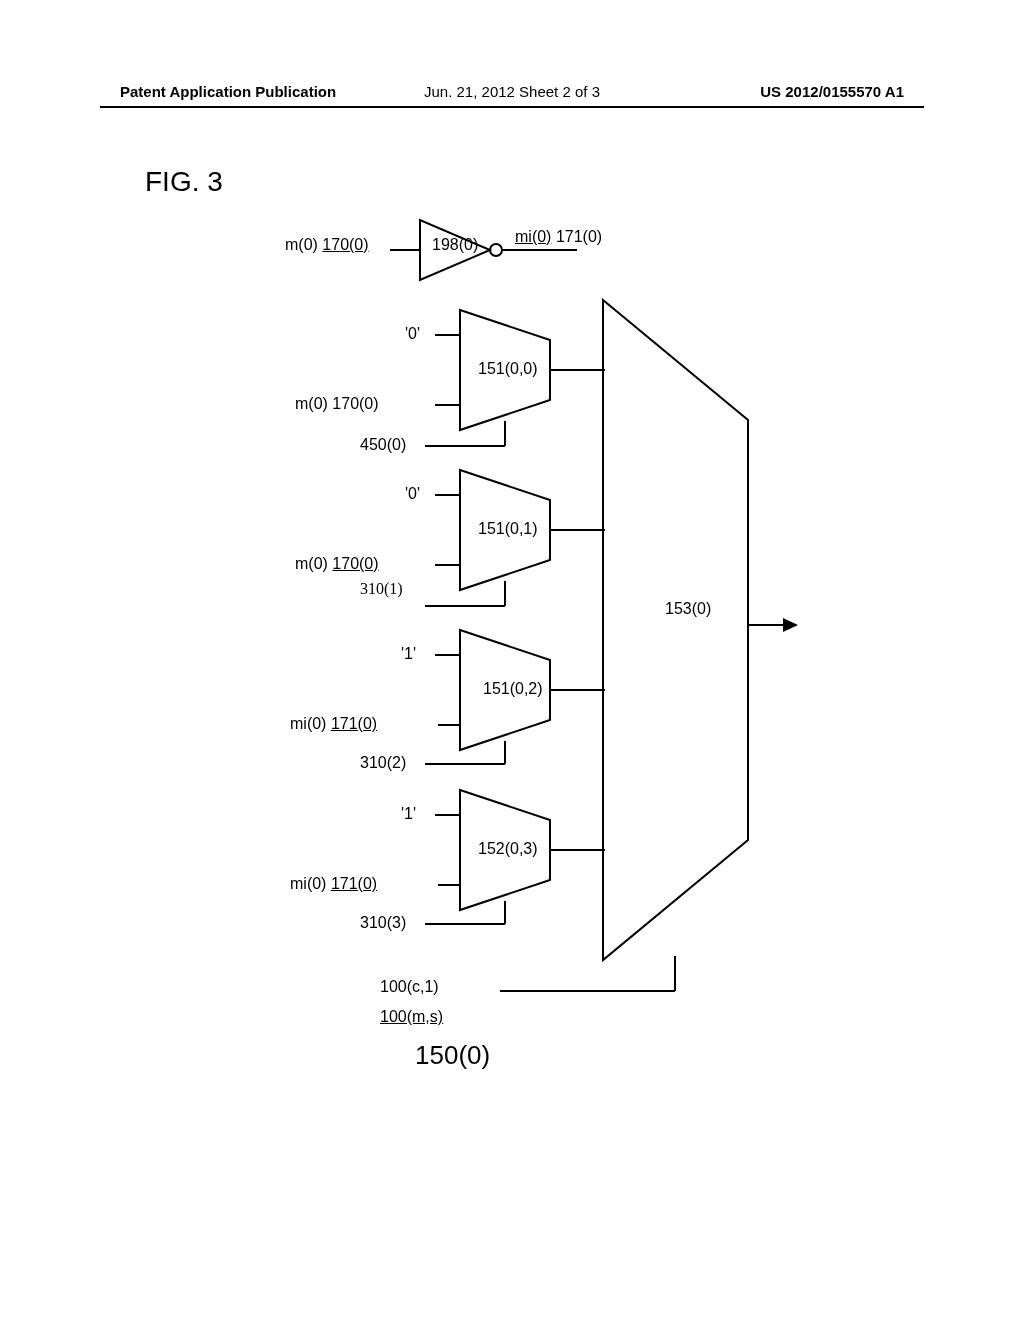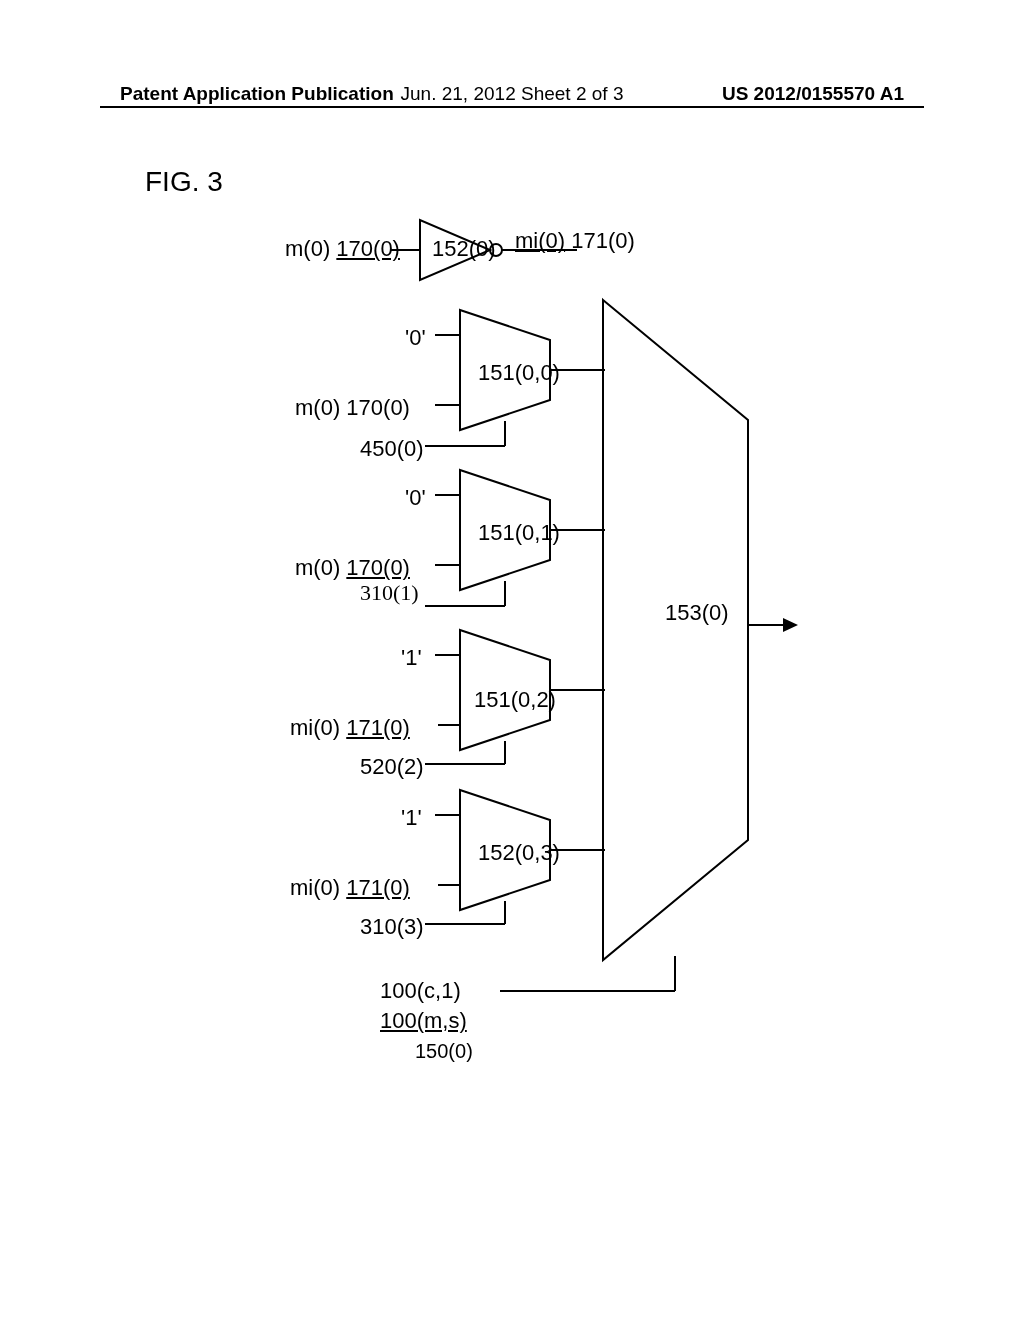--- a/index.html
+++ b/index.html
@@ -15,21 +15,21 @@
       position: relative;
     }
     .header {
       position: absolute;
       top: 83px;
       left: 0;
       width: 100%;
       display: flex;
       justify-content: space-between;
       padding: 0 120px;
-      font-size: 19px;
+      font-size: 15px;
     }
     .header-left {
       font-weight: bold;
     }
     .header-center {
       position: absolute;
       left: 50%;
       transform: translateX(-50%);
     }
     .header-right {
@@ -52,21 +52,21 @@
     }
     .diagram {
       position: absolute;
       top: 220px;
       left: 290px;
       width: 600px;
       height: 880px;
     }
     .label {
       position: absolute;
-      font-size: 22px;
+      font-size: 16px;
       white-space: nowrap;
     }
     svg {
       position: absolute;
       overflow: visible;
     }
   </style>
 </head>
 <body>
 
@@ -78,21 +78,21 @@
 <div class="header-line"></div>
 
 <div class="figure-label">FIG. 3</div>
 
 <div class="diagram">
 
   <svg style="left:130px; top:0px; width:90px; height:60px;">
     <polygon points="0,0 0,60 70,30" fill="none" stroke="black" stroke-width="2"></polygon>
     <circle cx="76" cy="30" r="6" fill="none" stroke="black" stroke-width="2"></circle>
   </svg>
-  <span class="label" style="left:142px; top:16px;">152(0)</span>
+  <span class="label" style="left:142px; top:16px;">198(0)</span>
 
   <svg style="left:100px; top:30px; width:30px; height:2px;">
     <line x1="0" y1="0" x2="30" y2="0" stroke="black" stroke-width="2"></line>
   </svg>
   <span class="label" style="left:-5px; top:16px;">
     <span>m(0)</span> <span style="text-decoration:underline">170(0)</span>
   </span>
 
   <svg style="left:212px; top:30px; width:75px; height:2px;">
     <line x1="0" y1="0" x2="75" y2="0" stroke="black" stroke-width="2"></line>
@@ -143,36 +143,36 @@
     <line x1="0" y1="25" x2="80" y2="25" stroke="black" stroke-width="2"></line>
   </svg>
   <span class="label" style="left:70px; top:360px;font-family:Liberation Serif, serif;">310(1)</span>
   <svg style="left:260px; top:310px; width:55px; height:2px;">
     <line x1="0" y1="0" x2="55" y2="0" stroke="black" stroke-width="2"></line>
   </svg>
 
   <svg style="left:170px; top:410px; width:90px; height:120px;">
     <polygon points="0,0 90,30 90,90 0,120" fill="none" stroke="black" stroke-width="2"></polygon>
   </svg>
-  <span class="label" style="left:184px; top:460px;margin-top:7px;">151(0,2)</span>
+  <span class="label" style="left:193px; top:460px;">151(0,2)</span>
   <svg style="left:145px; top:435px; width:25px; height:2px;">
     <line x1="0" y1="0" x2="25" y2="0" stroke="black" stroke-width="2"></line>
   </svg>
   <span class="label" style="left:111px; top:425px;">'1'</span>
   <svg style="left:148px; top:505px; width:22px; height:2px;">
     <line x1="0" y1="0" x2="22" y2="0" stroke="black" stroke-width="2"></line>
   </svg>
   <span class="label" style="left:0px; top:495px;">
     <span>mi(0)</span> <span style="text-decoration:underline">171(0)</span>
   </span>
   <svg style="left:135px; top:521px; width:80px; height:30px;">
     <line x1="80" y1="0" x2="80" y2="23" stroke="black" stroke-width="2"></line>
     <line x1="0" y1="23" x2="80" y2="23" stroke="black" stroke-width="2"></line>
   </svg>
-  <span class="label" style="left:70px; top:534px;">520(2)</span>
+  <span class="label" style="left:70px; top:534px;">310(2)</span>
   <svg style="left:260px; top:470px; width:55px; height:2px;">
     <line x1="0" y1="0" x2="55" y2="0" stroke="black" stroke-width="2"></line>
   </svg>
 
   <svg style="left:170px; top:570px; width:90px; height:120px;">
     <polygon points="0,0 90,30 90,90 0,120" fill="none" stroke="black" stroke-width="2"></polygon>
   </svg>
   <span class="label" style="left:188px; top:620px;">152(0,3)</span>
   <svg style="left:145px; top:595px; width:25px; height:2px;">
     <line x1="0" y1="0" x2="25" y2="0" stroke="black" stroke-width="2"></line>
@@ -203,15 +203,15 @@
     <polygon points="35,3 50,10 35,17" fill="black"></polygon>
   </svg>
 
   <svg style="left:210px; top:736px; width:175px; height:40px;">
     <line x1="175" y1="0" x2="175" y2="35" stroke="black" stroke-width="2"></line>
     <line x1="0" y1="35" x2="175" y2="35" stroke="black" stroke-width="2"></line>
   </svg>
 
   <span class="label" style="left:90px; top:758px;">100(c,1)</span>
   <span class="label" style="left:90px; top:780px; text-decoration:underline;margin-top:8px;">100(m,s)</span>
-  <span class="label" style="left:125px; top:820px; font-size:20px;">150(0)</span>
+  <span class="label" style="left:125px; top:820px; font-size:26px;">150(0)</span>
 
 </div>
 
 </body></html>

